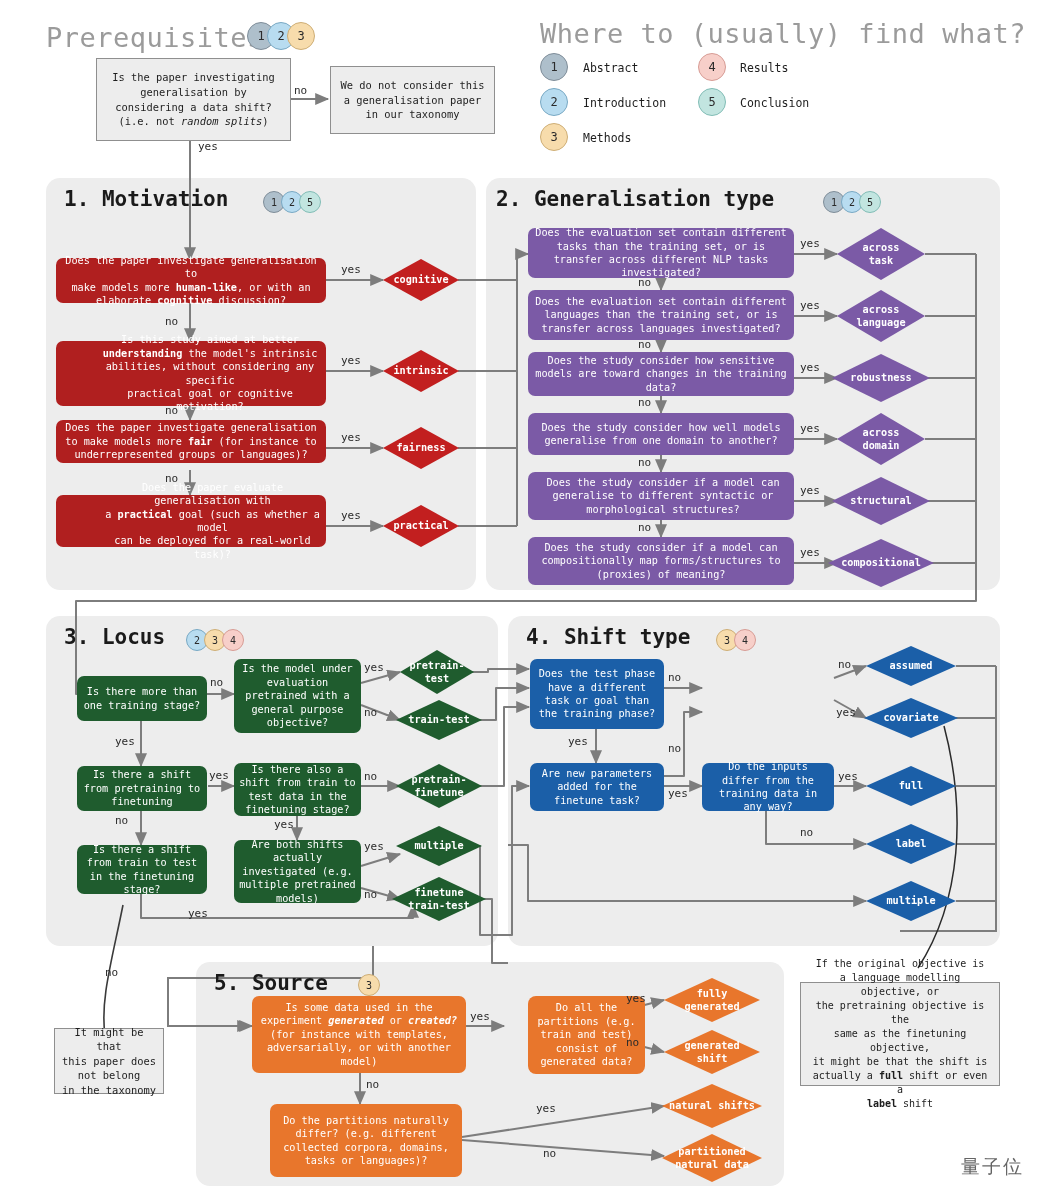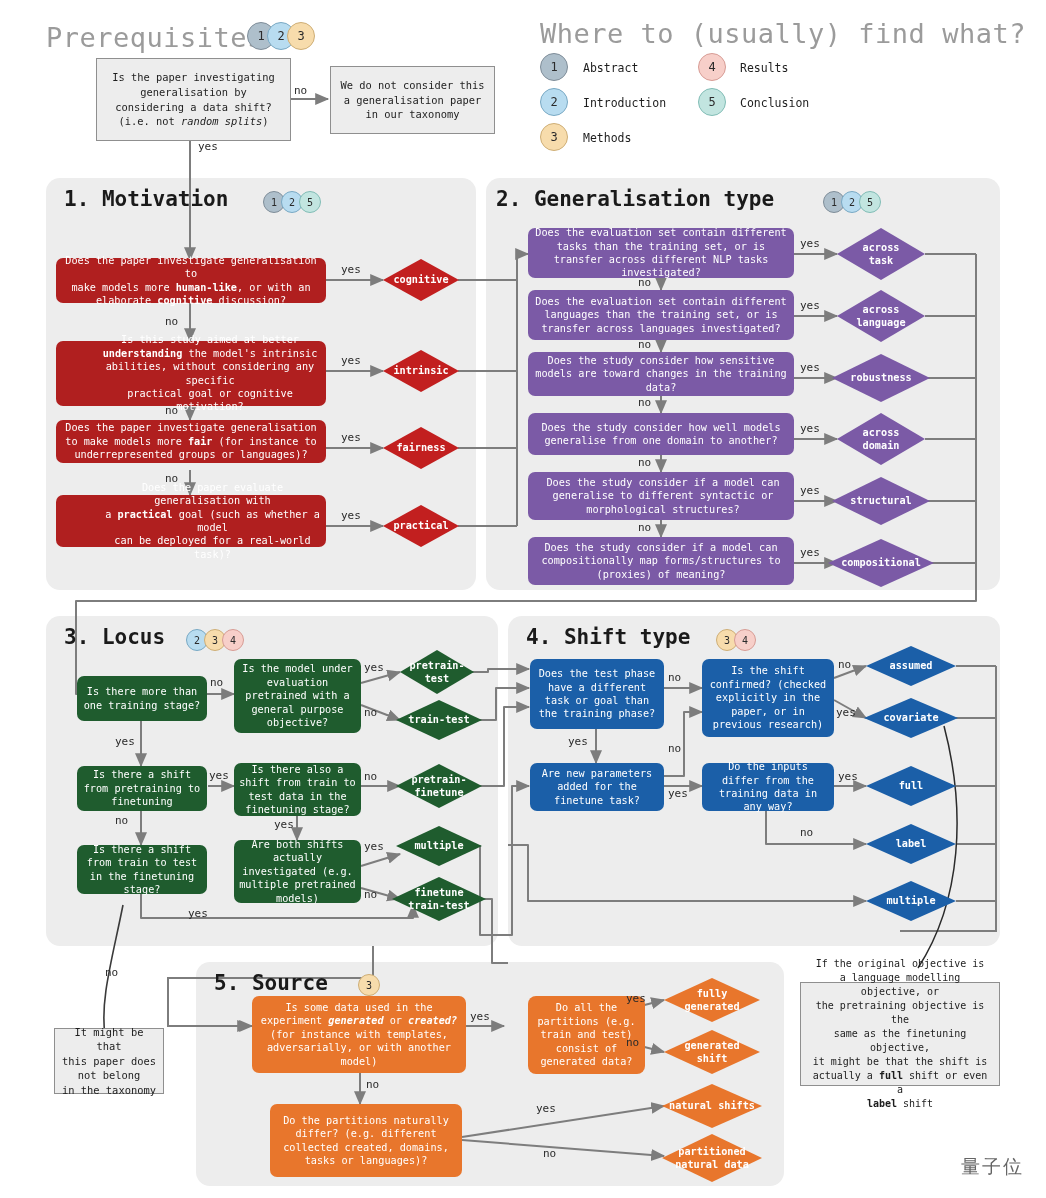--- a/index.html
+++ b/index.html
@@ -456,23 +456,20 @@
     </span>
   </div>
 
   <div class="sectitle" style="left:526px; top:625px;">4. Shift type</div>
   <div class="circ sm c3" style="left:716px; top:629px;">3</div>
   <div class="circ sm c4" style="left:734px; top:629px;">4</div>
 
   <div class="nbox blue" style="left:530px; top:659px; width:134px; height:70px;">
       <span>Does the test phase have a different task or goal than the training phase?</span>
     </div>
-  <div class="nbox blue" style="left:702px; top:659px; width:132px; height:78px;">
-      <span>Is the shift confirmed? (checked explicitly in the paper, or in previous research)</span>
-    </div>
   <div class="nbox blue" style="left:530px; top:763px; width:134px; height:48px;">
       <span>Are new parameters added for the finetune task?</span>
     </div>
   <div class="nbox blue" style="left:702px; top:763px; width:132px; height:48px;">
       <span>Do the inputs differ from the training data in any way?</span>
     </div>
 
   <div class="diamond" style="left:866px; top:646px; width:90px; height:40px;">
     <svg class="dshape" viewBox="0 0 90 40">
         <polygon points="45,0 90,20 45,40 0,20" fill="#1b5fa8"></polygon>
@@ -534,21 +531,21 @@
       <span>experiment </span><b><i>generated</i></b><span> or </span><b><i>created?</i></b><br>
       <span>(for instance with templates,</span><br>
       <span>adversarially, or with another</span><br>
       <span>model)</span>
     </span>
   </div>
   <div class="nbox orange" style="left:528px; top:996px; width:117px; height:78px;border-radius:8px;">
       <span>Do all the partitions (e.g. train and test) consist of generated data?</span>
     </div>
   <div class="nbox orange" style="left:270px; top:1104px; width:192px; height:73px;">
-      <span>Do the partitions naturally differ? (e.g. different collected created, domains, tasks or languages)?</span>
+      <span>Do the partitions naturally differ? (e.g. different collected corpora, domains, tasks or languages)?</span>
     </div>
 
   <div class="diamond" style="left:664px; top:978px; width:96px; height:44px;">
     <svg class="dshape" viewBox="0 0 96 44">
         <polygon points="48,0 96,22 48,44 0,22" fill="#e8762c"></polygon>
       </svg>
     <div class="dlabel">fully
 generated</div>
   </div>
   <div class="diamond" style="left:664px; top:1030px; width:96px; height:44px;">

